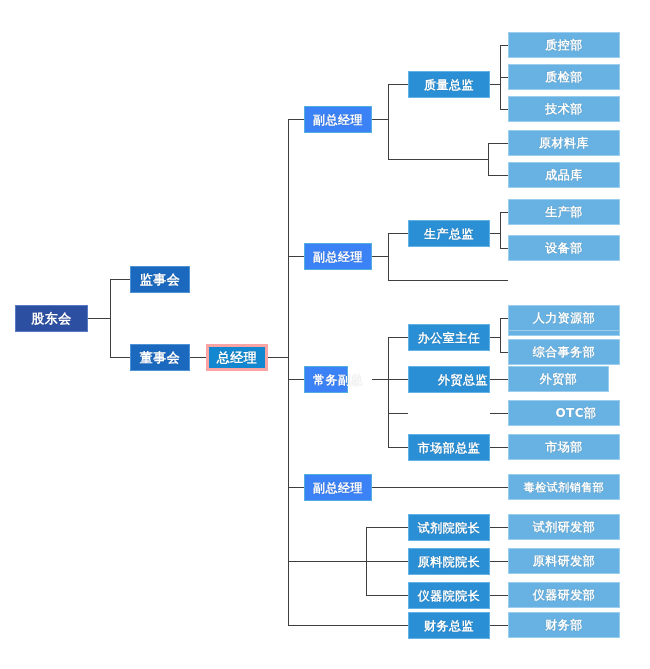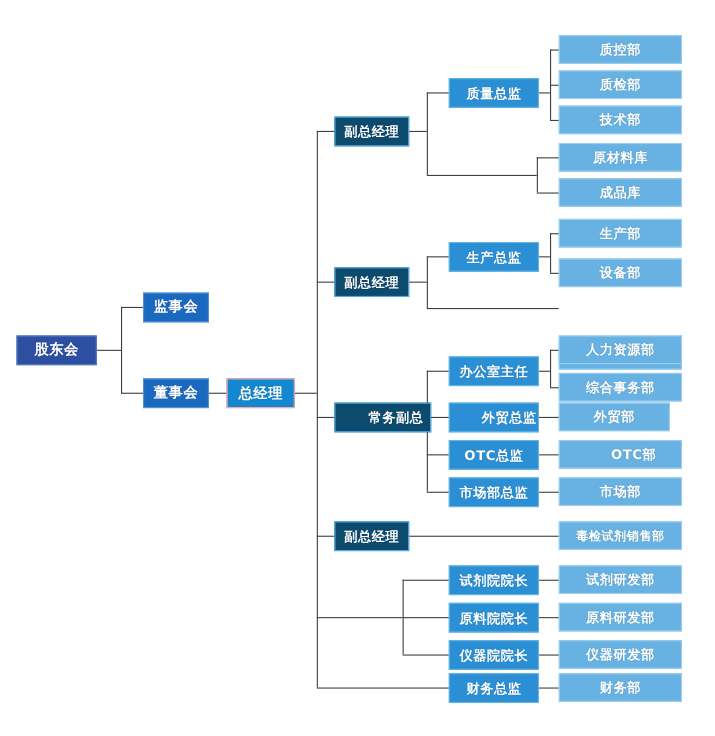--- a/index.html
+++ b/index.html
@@ -24,22 +24,22 @@
     text-align:center;
     line-height:1;
     white-space:nowrap;
     letter-spacing:0.5px;
     font-weight:700;
     text-shadow:0 0 1px rgba(0,0,0,0.25);
   }
   
   .t-root{ background:#2d4fa2; border:1px solid #5a79c4; font-size:13px; }
   .t-board{ background:#1b69bf; border:1px solid #4f93d4; font-size:13px; }
-  .t-gm{ background:#1387cf; border:1px solid #fca5a5; font-size:13px;font-family:Liberation Serif, serif; }
-  .t-vp{ background:#0c4a6e; border:1px solid #53aee0; font-size:12px;text-align:center; }
+  .t-gm{ background:#1387cf; border:3px solid #fca5a5; font-size:13px; }
+  .t-vp{ background:#3b82f6; border:1px solid #53aee0; font-size:12px;text-align:center; }
   .t-dir{ background:#2a8fd4; border:1px solid #63b4e4; font-size:12px; }
   .t-dept{ background:#67b2e2; border:1px solid #9acdee; font-size:12px; font-weight:700;}
   .t-dept.small{ font-size:11px; }
 
   
   .ln{ position:absolute; background:#3f3f3f; }
   .ln.h{ height:1px; }
   .ln.v{ width:1px; }
 </style>
 </head>
@@ -123,33 +123,32 @@
   <div class="node t-board" style="left:130px; top:266px; width:60px; height:27px;">监事会</div>
 
   <div class="node t-board" style="left:130px; top:344px; width:60px; height:27px;">董事会</div>
 
   <div class="node t-gm" style="left:206px; top:344px; width:62px; height:27px;">总经理</div>
 
   <div class="node t-vp" style="left:304px; top:106px; width:68px; height:27px;">副总经理</div>
 
   <div class="node t-vp" style="left:304px; top:243px; width:68px; height:27px;">副总经理</div>
 
-  <div class="node t-vp" style="left:304px; top:366px; width:88px; height:27px;padding-left:24px;">常务副总</div>
+  <div class="node t-vp" style="left:304px; top:366px; width:44px; height:27px;padding-left:24px;">常务副总</div>
 
   <div class="node t-vp" style="left:304px; top:474px; width:68px; height:27px;">副总经理</div>
 
   <div class="node t-dir" style="left:408px; top:71px; width:82px; height:27px;">质量总监</div>
 
   <div class="node t-dir" style="left:408px; top:220px; width:82px; height:27px;">生产总监</div>
 
   <div class="node t-dir" style="left:408px; top:324px; width:82px; height:27px;">办公室主任</div>
 
   <div class="node t-dir" style="left:408px; top:366px; width:82px; height:27px;padding-left:28px;">外贸总监</div>
 
-  <div class="node t-dir" style="left:408px; top:400px; width:82px; height:27px;">OTC总监</div>
 
   <div class="node t-dir" style="left:408px; top:434px; width:82px; height:27px;">市场部总监</div>
 
   <div class="node t-dir" style="left:408px; top:514px; width:82px; height:27px;">试剂院院长</div>
 
   <div class="node t-dir" style="left:408px; top:548px; width:82px; height:27px;">原料院院长</div>
 
   <div class="node t-dir" style="left:408px; top:582px; width:82px; height:27px;">仪器院院长</div>
 
   <div class="node t-dir" style="left:408px; top:612px; width:82px; height:27px;font-family:Liberation Serif, serif;">财务总监</div>

